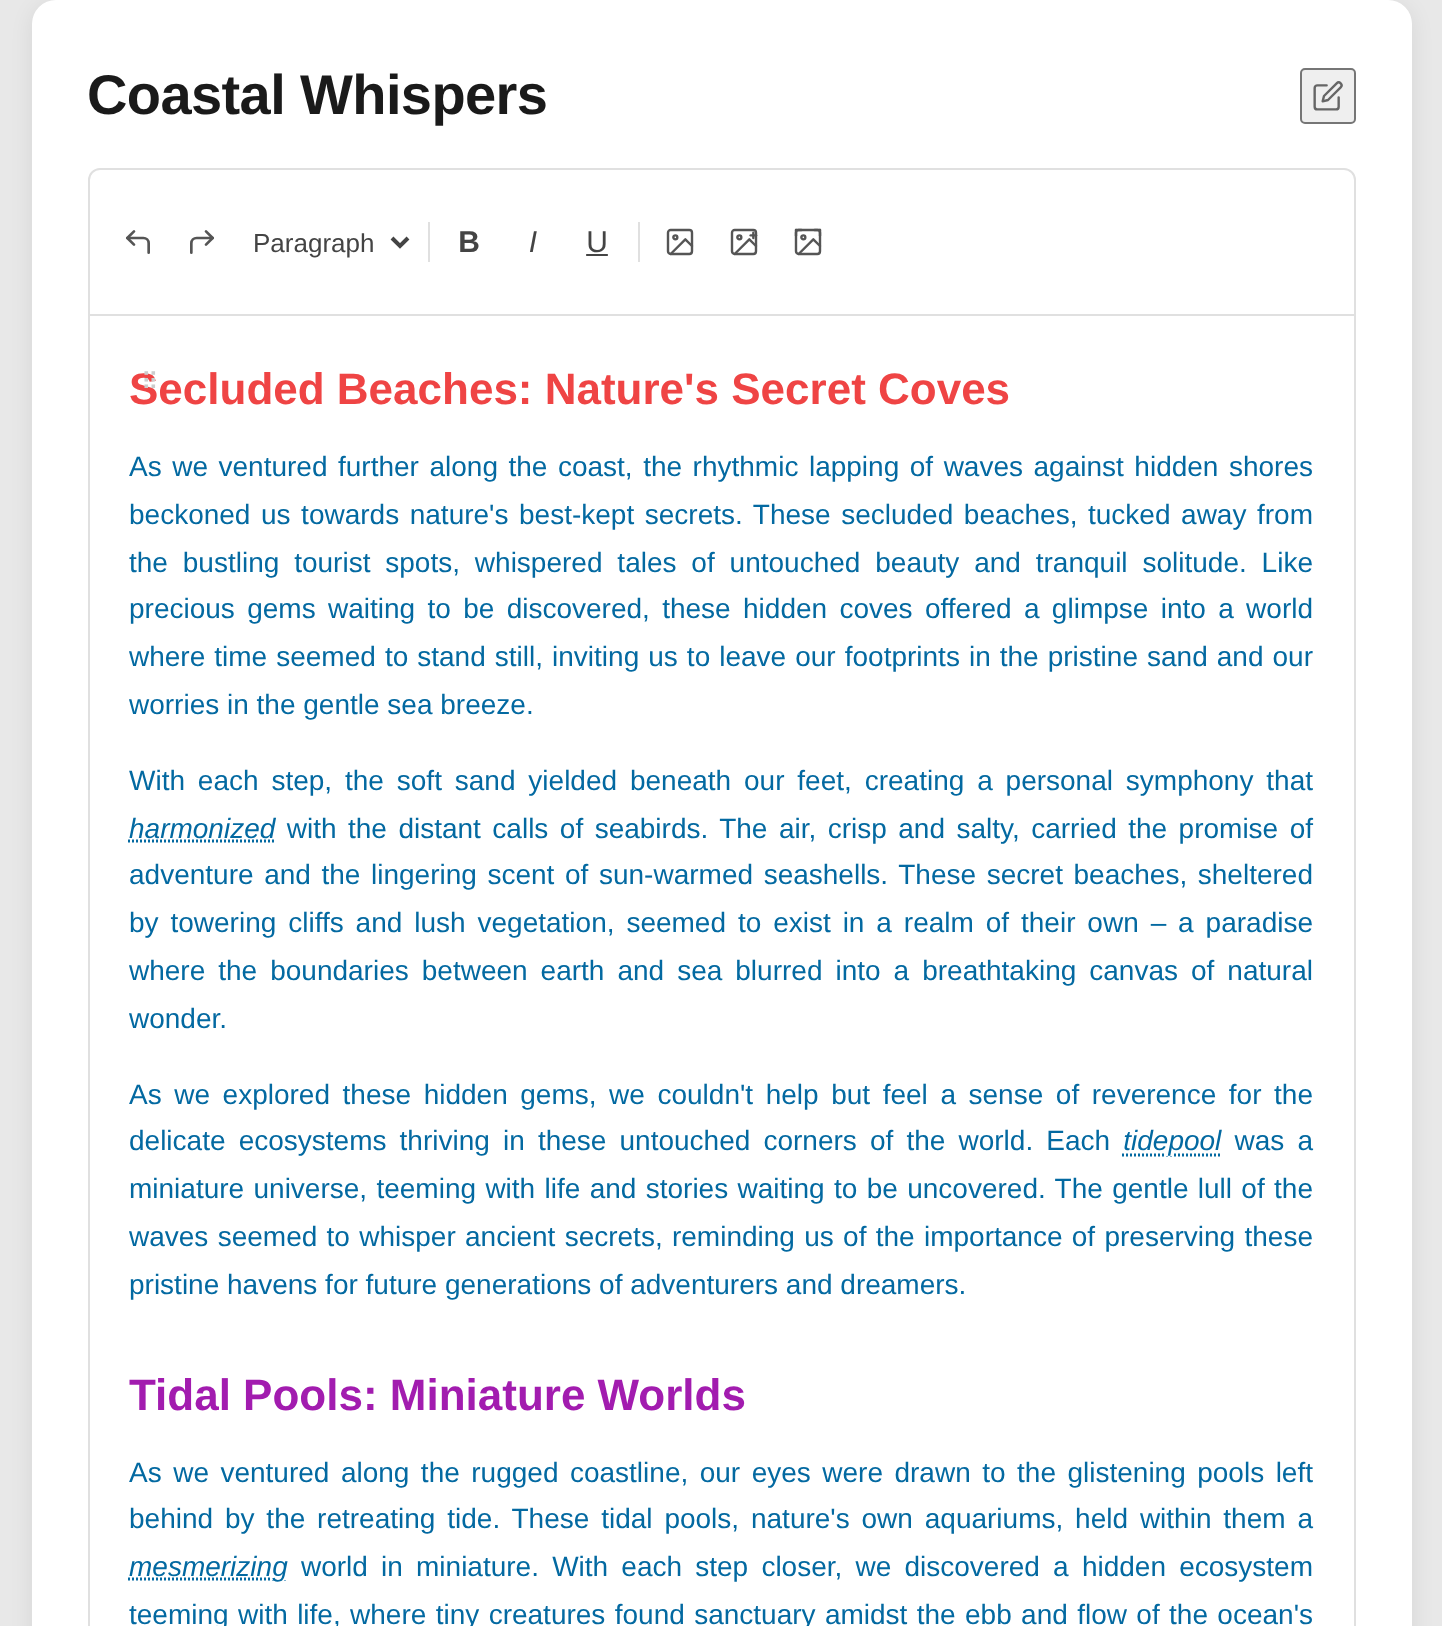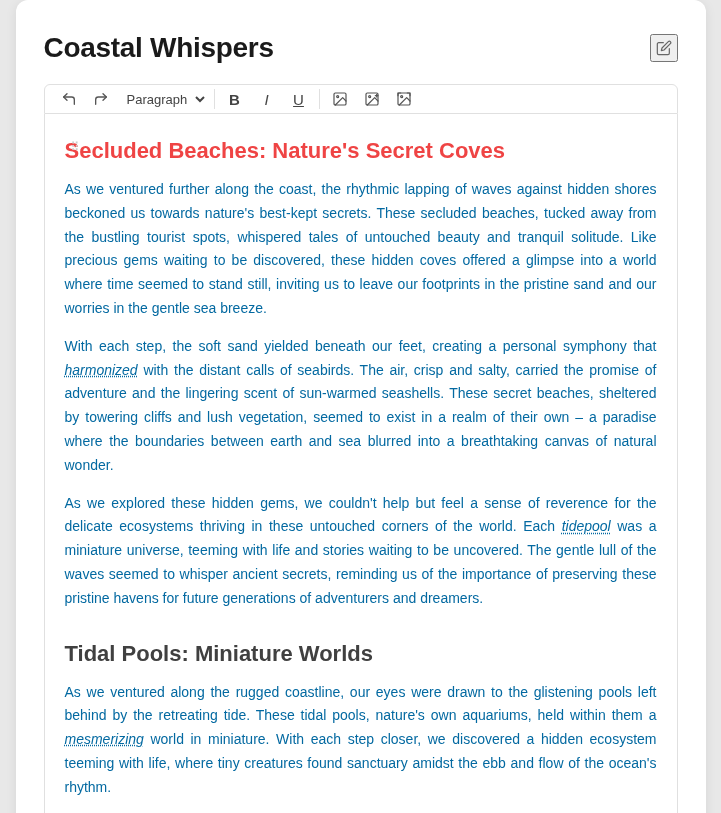--- a/index.html
+++ b/index.html
@@ -48,21 +48,21 @@
       cursor: pointer;
       color: #888;
     }
 
     .toolbar {
       display: flex;
       align-items: center;
       gap: 4px;
       border: 1px solid #e0e0e0;
       border-radius: 6px;
-      padding: 0 10px;
+      padding: 22px 10px;
       margin-bottom: 0;
       background: #fff;
     }
 
     .toolbar-btn {
       display: flex;
       align-items: center;
       justify-content: center;
       width: 28px;
       height: 28px;
@@ -152,21 +152,21 @@
     }
 
     @keyframes blink {
       0%, 100% { opacity: 1; }
       50% { opacity: 0; }
     }
 
     .section-heading-2 {
       font-size: 22px;
       font-weight: 700;
-      color: #404040;
+      color: #a21caf;
       margin-bottom: 14px;
       margin-top: 30px;
     }
 
     .icon-svg {
       width: 16px;
       height: 16px;
       stroke: #666;
       fill: none;
       stroke-width: 1.8;

